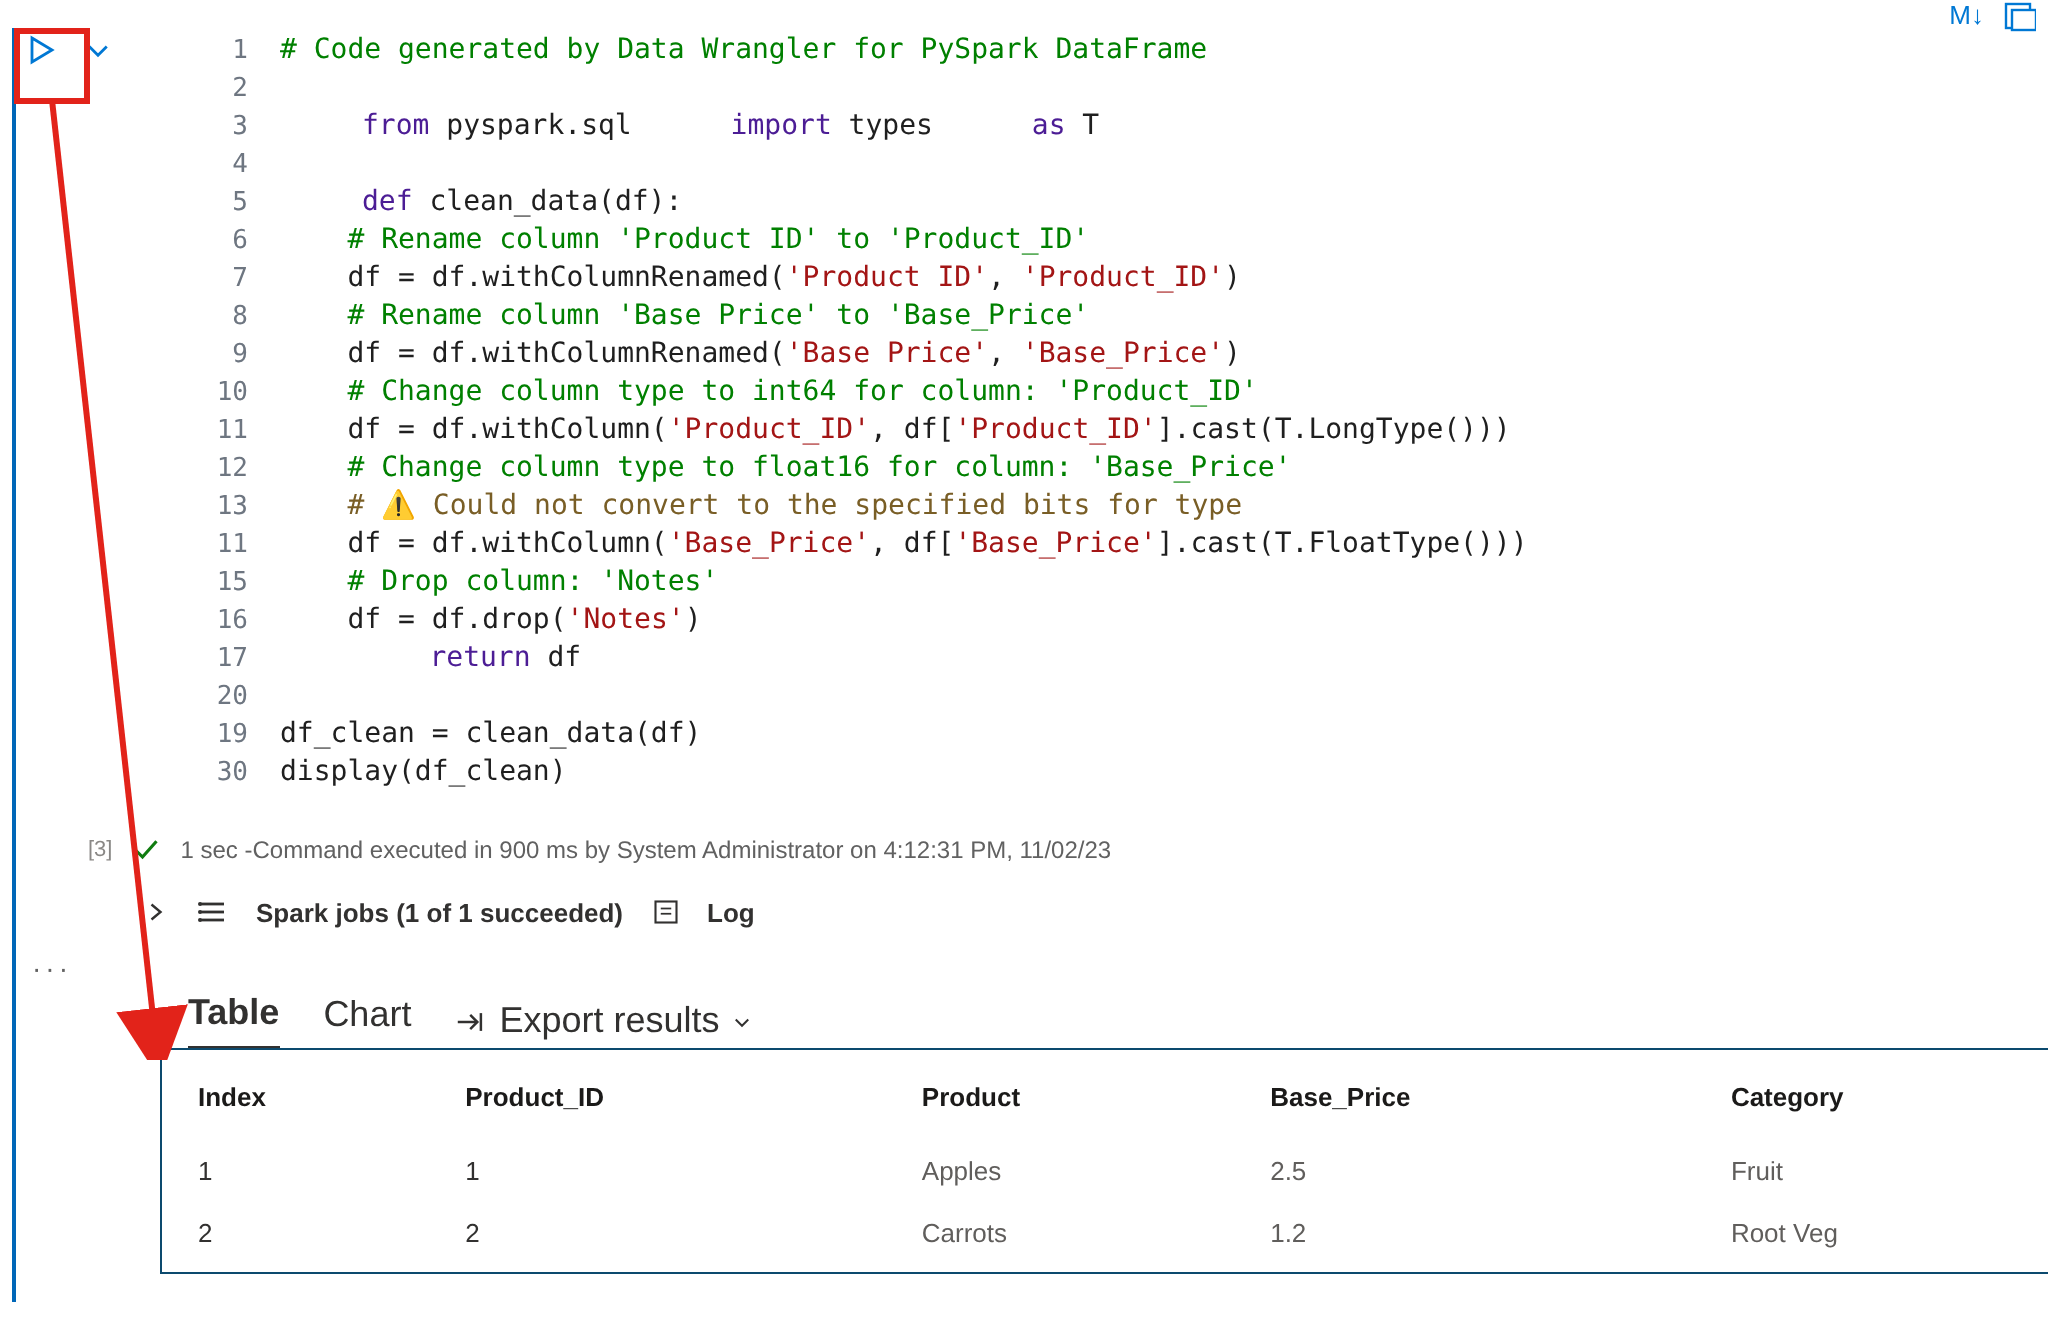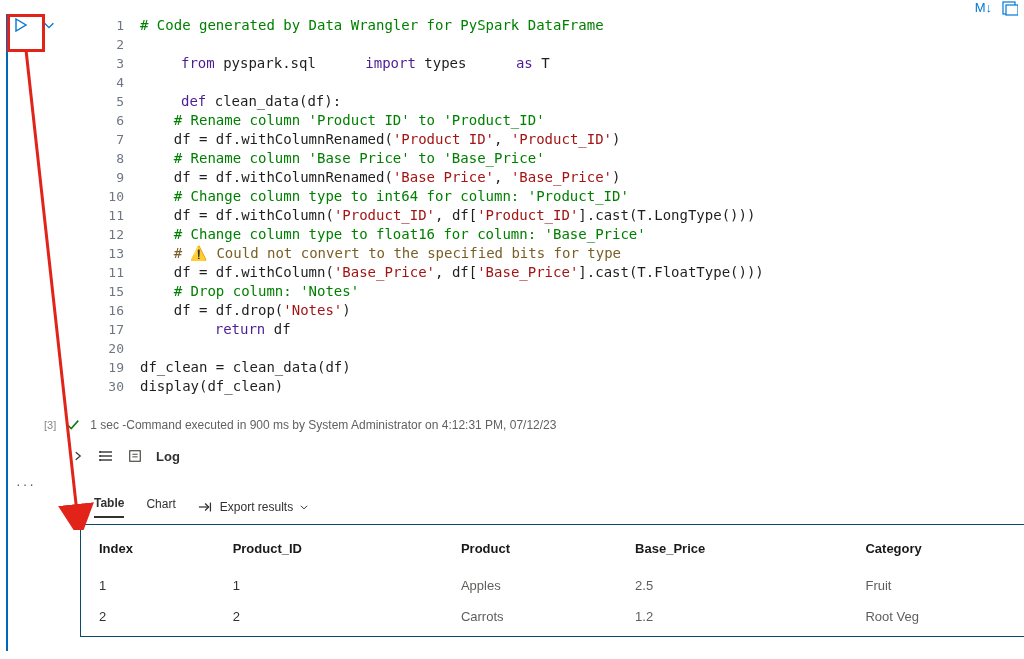--- a/index.html
+++ b/index.html
@@ -112,21 +112,21 @@
     font-size: 14px;
     letter-spacing: 2px;
   }
   .tabs {
     position: absolute;
     left: 94px;
     top: 496px;
     display: flex;
     align-items: center;
     gap: 22px;
-    font-size: 12px;
+    font-size: 18px;
     color: #323130;
   }
   .tab { padding-bottom: 6px; cursor: pointer; }
   .tab.active { font-weight: 600; border-bottom: 2px solid #323130; }
   .export { display: flex; align-items: center; gap: 6px; text-align: right; }
   .result-box {
     position: absolute;
     left: 80px;
     top: 524px;
     width: 982px;
@@ -220,39 +220,40 @@
   </div>
 <div class="code" id="code"><div><span class="c-comment"># Code generated by Data Wrangler for PySpark DataFrame</span></div><div>&nbsp;</div><div><span class="c-kw">from</span><span> pyspark.sql </span><span class="c-kw">import</span><span> types </span><span class="c-kw">as</span><span> T</span></div><div>&nbsp;</div><div><span class="c-kw">def</span><span> clean_data(df):</span></div><div><span>    </span><span class="c-comment"># Rename column 'Product ID' to 'Product_ID'</span></div><div><span>    df = df.withColumnRenamed(</span><span class="c-str">'Product ID'</span><span>, </span><span class="c-str">'Product_ID'</span><span>)</span></div><div><span>    </span><span class="c-comment"># Rename column 'Base Price' to 'Base_Price'</span></div><div><span>    df = df.withColumnRenamed(</span><span class="c-str">'Base Price'</span><span>, </span><span class="c-str">'Base_Price'</span><span>)</span></div><div><span>    </span><span class="c-comment"># Change column type to int64 for column: 'Product_ID'</span></div><div><span>    df = df.withColumn(</span><span class="c-str">'Product_ID'</span><span>, df[</span><span class="c-str">'Product_ID'</span><span>].cast(T.LongType()))</span></div><div><span>    </span><span class="c-comment"># Change column type to float16 for column: 'Base_Price'</span></div><div><span>    </span><span class="c-warn"># ⚠️ Could not convert to the specified bits for type</span></div><div><span>    df = df.withColumn(</span><span class="c-str">'Base_Price'</span><span>, df[</span><span class="c-str">'Base_Price'</span><span>].cast(T.FloatType()))</span></div><div><span>    </span><span class="c-comment"># Drop column: 'Notes'</span></div><div><span>    df = df.drop(</span><span class="c-str">'Notes'</span><span>)</span></div><div><span>    </span><span class="c-kw">return</span><span> df</span></div><div>&nbsp;</div><div><span>df_clean = clean_data(df)</span></div><div><span>display(df_clean)</span></div></div>
 
 <div class="exec-info">
   <span class="exec-count">[3]</span>
   <span class="check icon">
     <svg width="14" height="14" viewBox="0 0 16 16">
         <polyline points="2,8 6,12 14,3" fill="none" stroke="#107c10" stroke-width="1.8"></polyline>
       </svg>
   </span>
-  <span>1 sec -Command executed in 900 ms by System Administrator on 4:12:31 PM, 07/12/23</span>
+  <span>1 sec -Command executed in 900 ms by System Administrator on 4:12:31 PM, 11/02/23</span>
 </div>
 
 <div class="spark-row">
   <span class="icon">
     <svg width="12" height="12" viewBox="0 0 16 16">
         <polyline points="5,3 11,8 5,13" fill="none" stroke="#323130" stroke-width="1.6"></polyline>
       </svg>
   </span>
   <span class="icon">
     <svg width="16" height="16" viewBox="0 0 16 16">
         <line x1="2" y1="4" x2="14" y2="4" stroke="#323130" stroke-width="1.4"></line>
         <line x1="2" y1="8" x2="14" y2="8" stroke="#323130" stroke-width="1.4"></line>
         <line x1="2" y1="12" x2="14" y2="12" stroke="#323130" stroke-width="1.4"></line>
         <circle cx="2" cy="4" r="1" fill="#323130"></circle>
         <circle cx="2" cy="8" r="1" fill="#323130"></circle>
         <circle cx="2" cy="12" r="1" fill="#323130"></circle>
       </svg>
   </span>
+  <span class="label">Spark jobs (1 of 1 succeeded)</span>
   <span class="icon">
     <svg width="14" height="14" viewBox="0 0 16 16">
         <rect x="2" y="2" width="12" height="12" fill="none" stroke="#323130" stroke-width="1.2"></rect>
         <line x1="5" y1="6" x2="11" y2="6" stroke="#323130"></line>
         <line x1="5" y1="9" x2="11" y2="9" stroke="#323130"></line>
       </svg>
   </span>
   <span>Log</span>
 </div>
 

